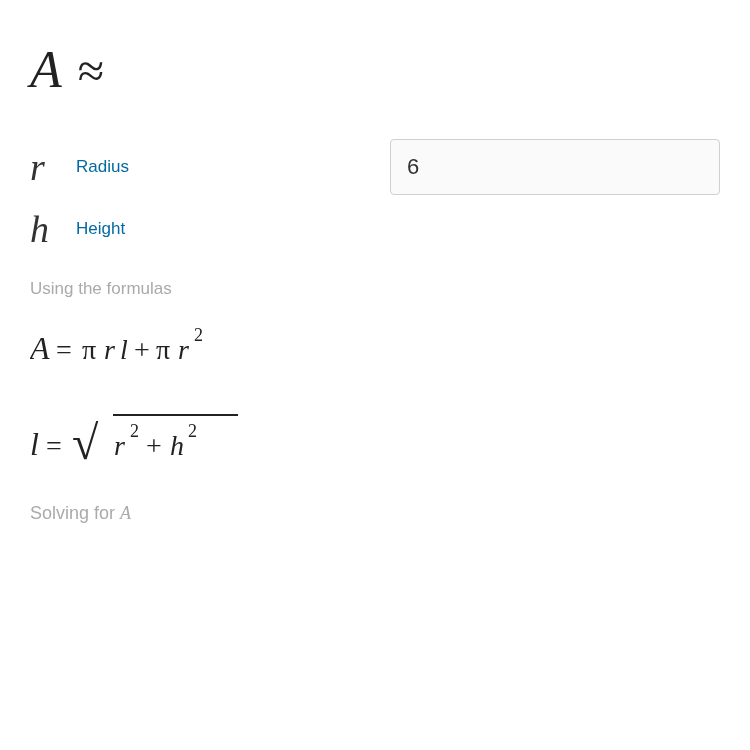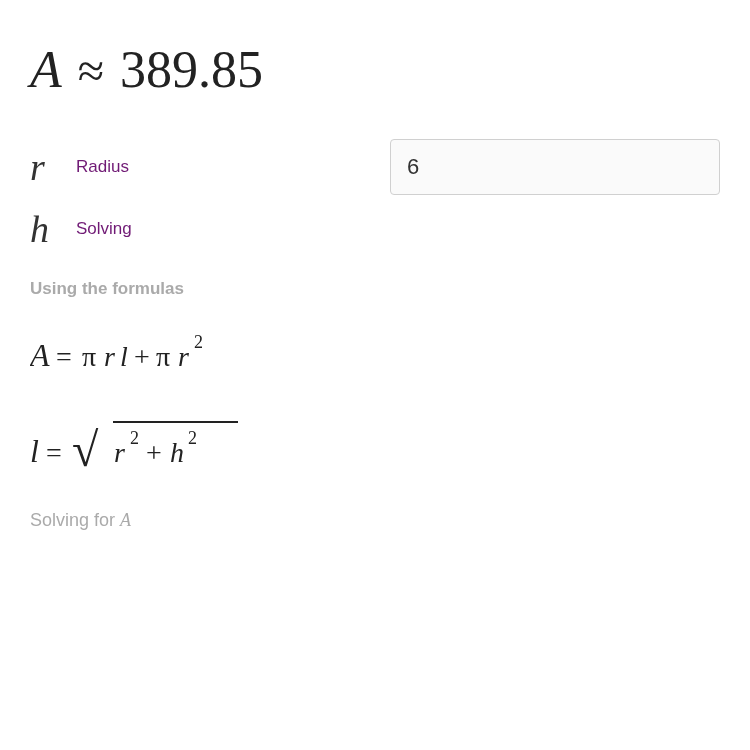--- a/index.html
+++ b/index.html
@@ -61,42 +61,41 @@
     .var-symbol {
       font-family: Georgia, 'Times New Roman', serif;
       font-style: italic;
       font-size: 38px;
       color: #333;
       min-width: 32px;
     }
 
     .var-label {
       font-size: 17px;
-      color: #701a75;
+      color: #0369a1;
       font-weight: 400;
     }
 
     .input-field {
       flex: 1;
       border: 1.5px solid #d0d0d0;
       border-radius: 4px;
       padding: 14px 16px;
       font-size: 22px;
       color: #333;
       background: #fafafa;
       outline: none;
       width: 340px;
     }
 
     .section-label {
       font-size: 17px;
       color: #aaa;
       margin-top: 28px;
-      margin-bottom: 23px;
-      font-weight: bold;
+      margin-bottom: 16px;
     }
 
     .formula-block {
       margin-bottom: 20px;
     }
 
     
     .math-display {
       margin-bottom: 24px;
     }
@@ -111,35 +110,34 @@
     svg text {
       font-family: Georgia, 'Times New Roman', serif;
     }
   </style>
 </head>
 <body>
 
 <div class="result-line">
   <span class="result-symbol">A</span>
   <span class="approx-sign">≈</span>
-  <span class="result-value">389.85</span>
 </div>
 
 <div class="input-row">
   <div class="variable-col">
     <span class="var-symbol">r</span>
     <span class="var-label">Radius</span>
   </div>
   <input class="input-field" type="text" value="6" style="">
 </div>
 
 <div class="input-row">
   <div class="variable-col">
     <span class="var-symbol">h</span>
-    <span class="var-label">Solving</span>
+    <span class="var-label">Height</span>
   </div>
 </div>
 
 <div class="section-label">Using the formulas</div>
 
 <div class="math-display formula-block">
   <svg width="240" height="60" viewBox="0 0 240 60">
 
     <text x="0" y="44" font-size="32" font-style="italic" fill="#222" font-family="Georgia, 'Times New Roman', serif">A</text>
     <text x="26" y="44" font-size="28" fill="#222" font-family="Georgia, 'Times New Roman', serif">=</text>

